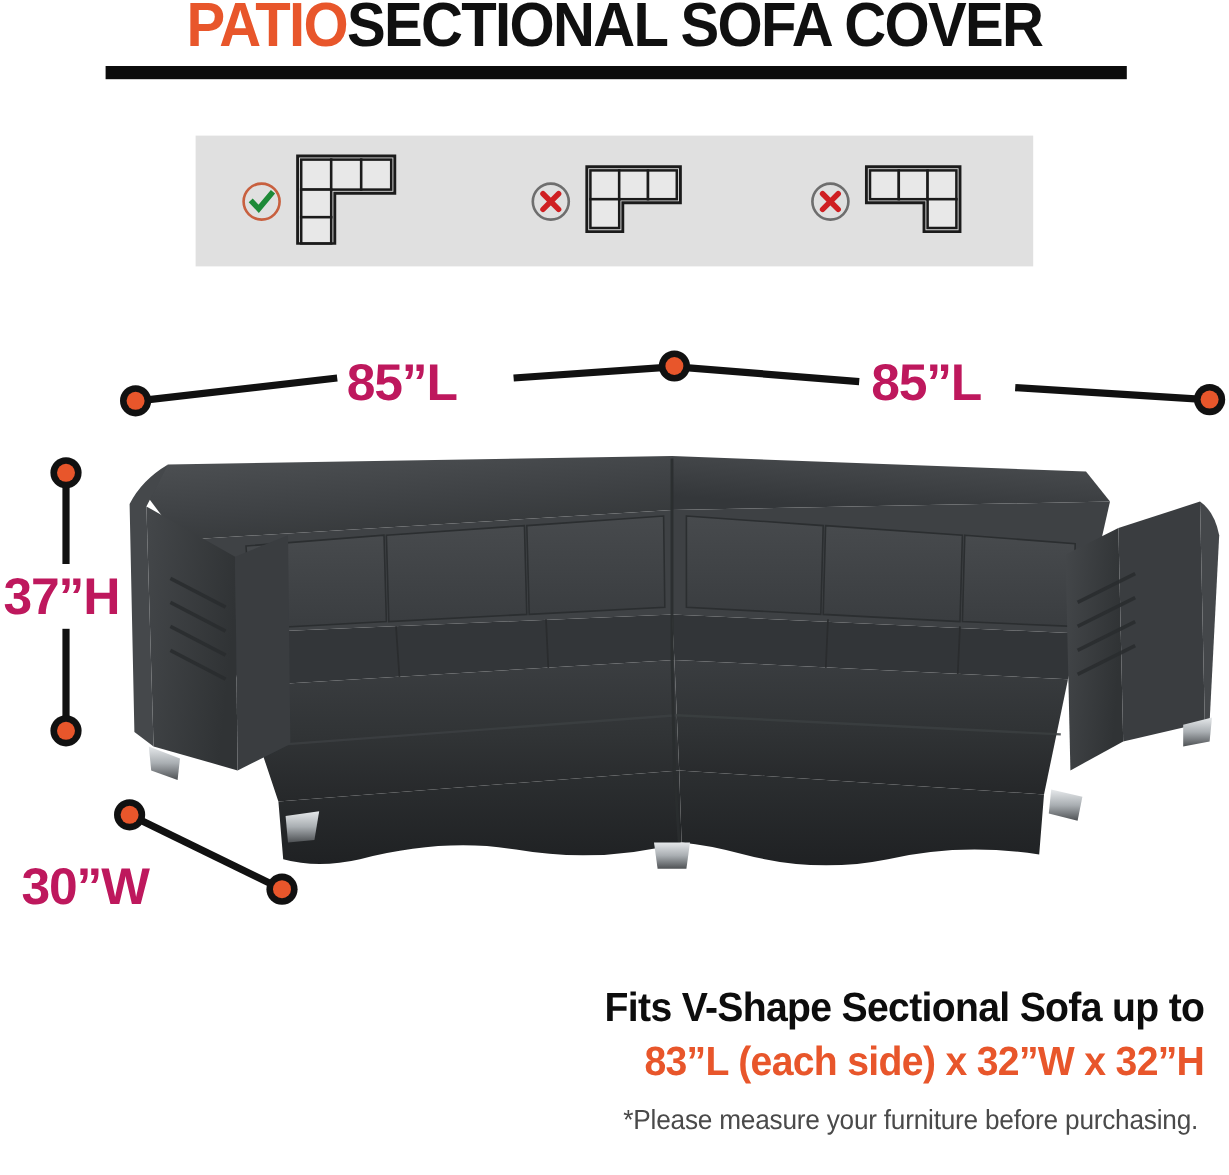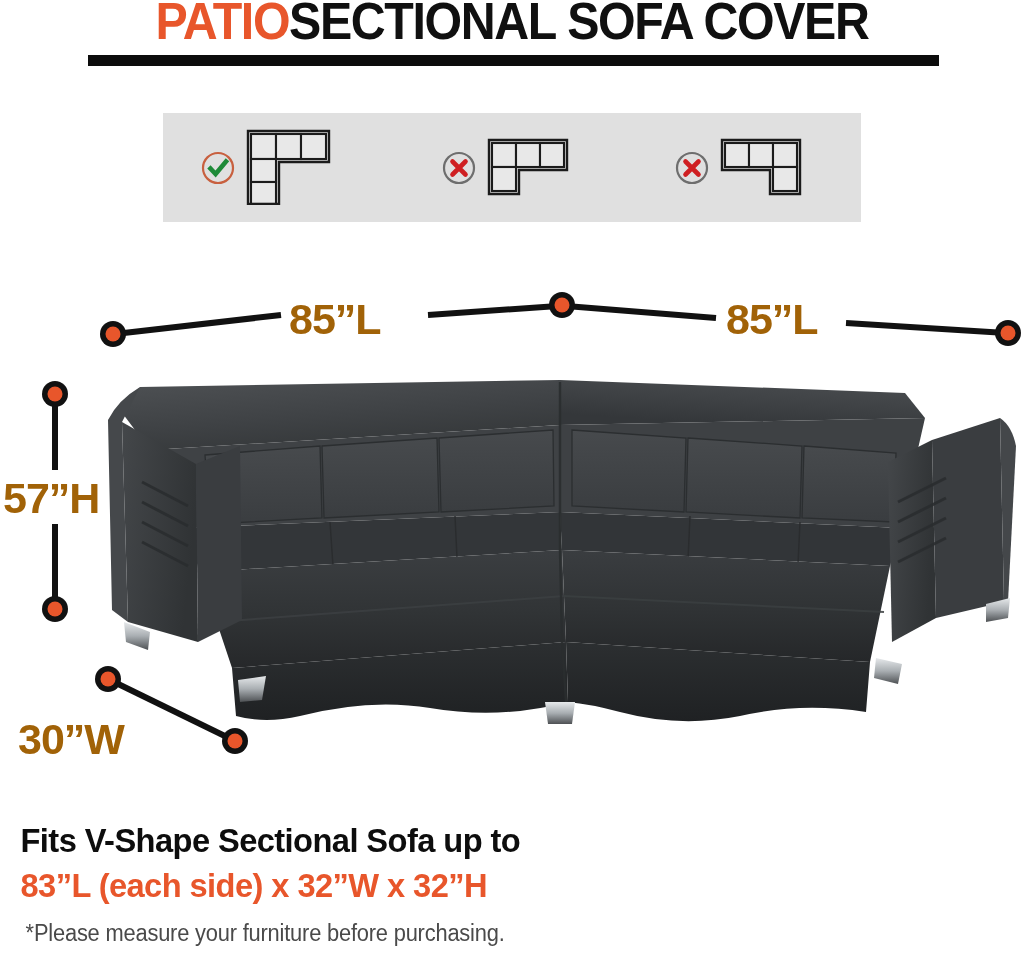--- a/index.html
+++ b/index.html
@@ -74,39 +74,39 @@
   #product-stage {
     position: absolute;
     left: 0; top: 250px;
     width: 1024px; height: 560px;
   }
   #product-svg { display: block; }
 
   
   .dim-label {
     position: absolute;
-    color: #a16207;
+    color: #be185d;
     font-weight: bold;
     font-family: "Liberation Sans", sans-serif;
     font-size: 43px;
     letter-spacing: -1px;
     white-space: nowrap;
     line-height: 1;
   }
   #dim-len-left  { left: 289px; top: 298px; }
   #dim-len-right { left: 726px; top: 298px; }
   #dim-height    { left: 3px;   top: 477px; }
   #dim-width     { left: 18px;  top: 718px; }
 
   
   #caption {
     position: absolute;
     left: 0; top: 818px;
     width: 1024px;
-    text-align: left;
+    text-align: right;
   }
   #caption-line1 {
     font-size: 34px;
     font-weight: bold;
     color: #0d0d0d;
     letter-spacing: -0.6px;
     line-height: 44px;
     transform: scaleX(0.96);
     white-space: nowrap;
   }
@@ -354,20 +354,20 @@
     <circle cx="55" cy="609" r="7.5" fill="#E8562B"></circle>
     <circle cx="108" cy="679" r="13" fill="#111111"></circle>
     <circle cx="108" cy="679" r="7.5" fill="#E8562B"></circle>
     <circle cx="235" cy="741" r="13" fill="#111111"></circle>
     <circle cx="235" cy="741" r="7.5" fill="#E8562B"></circle>
   </g>
 </svg>
 
 <div class="dim-label" id="dim-len-left">85”L</div>
 <div class="dim-label" id="dim-len-right">85”L</div>
-<div class="dim-label" id="dim-height">57”H</div>
+<div class="dim-label" id="dim-height">37”H</div>
 <div class="dim-label" id="dim-width">30”W</div>
 
 <div id="caption">
   <div id="caption-line1">Fits V-Shape Sectional Sofa up to</div>
   <div id="caption-line2">83”L (each side) x 32”W x 32”H</div>
   <div id="caption-note">*Please measure your furniture before purchasing.</div>
 </div>
 
 </body></html>

